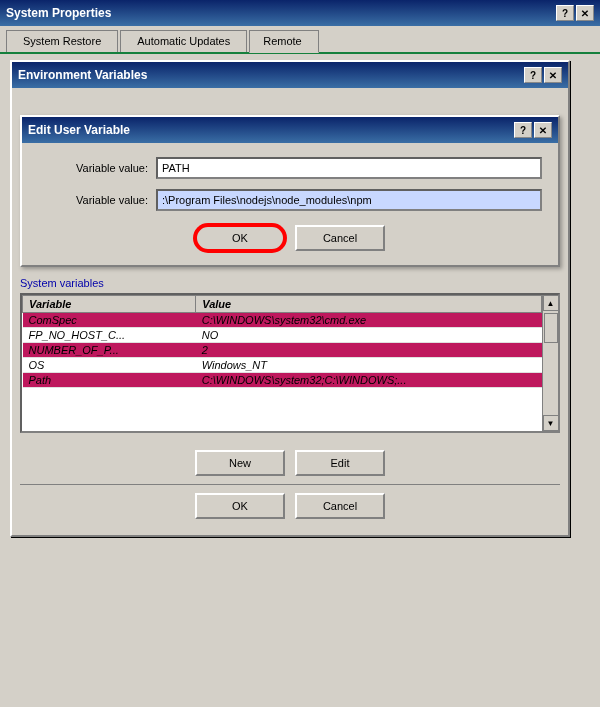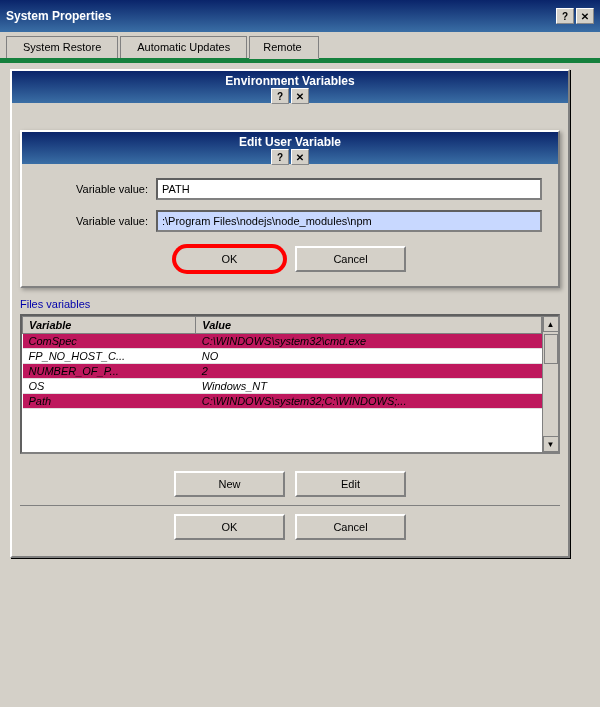--- a/index.html
+++ b/index.html
@@ -13,21 +13,21 @@
     }
 
     
     .title-bar {
       background: linear-gradient(to bottom, #0a246a, #3a6ea5);
       color: white;
       padding: 3px 6px;
       display: flex;
       align-items: center;
       justify-content: space-between;
-      height: 32px;
+      height: 26px;
     }
     .title-bar-text {
       font-weight: bold;
       font-size: 12px;
     }
     .title-bar-buttons {
       display: flex;
       gap: 2px;
     }
     .title-btn {
@@ -47,21 +47,21 @@
     }
     .title-btn.close-btn {
       background: #d4d0c8;
     }
 
     
     .tabs-bar {
       background: #d4d0c8;
       display: flex;
       padding: 4px 6px 0;
-      border-bottom: 5px solid #15803d;
+      border-bottom: 2px solid #15803d;
     }
     .tab {
       padding: 4px 16px;
       border: 1px solid #808080;
       border-bottom: none;
       background: #d4d0c8;
       cursor: pointer;
       font-size: 11px;
       margin-right: 2px;
       position: relative;
@@ -90,21 +90,20 @@
       border-bottom-color: #808080;
       border-right-color: #808080;
       position: absolute;
       top: 6px;
       left: 10px;
       width: 560px;
       box-shadow: 1px 1px 0 #000;
     }
     .env-dialog .title-bar {
       background: linear-gradient(to bottom, #0a246a, #3a6ea5);
-      flex-direction: column;
     }
     .env-dialog-content {
       padding: 8px;
     }
 
     
     .edit-dialog {
       background: #d4d0c8;
       border: 2px solid #ffffff;
       border-bottom-color: #808080;
@@ -144,21 +143,21 @@
       color: #000;
       font-size: 11px;
     }
     .edit-buttons {
       display: flex;
       justify-content: center;
       gap: 10px;
       margin-top: 14px;
     }
     .btn {
-      width: 111px;
+      width: 90px;
       height: 26px;
       background: #d4d0c8;
       border: 2px solid #ffffff;
       border-bottom-color: #808080;
       border-right-color: #808080;
       cursor: pointer;
       font-size: 11px;
       display: flex;
       align-items: center;
       justify-content: center;
@@ -313,21 +312,21 @@
             </div>
 
             <div class="edit-buttons">
               <button class="btn ok-btn-circled">OK</button>
               <button class="btn">Cancel</button>
             </div>
           </div>
         </div>
 
         <div>
-          <div class="section-label">Files variables</div>
+          <div class="section-label">System variables</div>
           <div class="table-wrapper">
             <div class="table-scroll-area">
               <table>
                 <thead>
                   <tr>
                     <th>Variable</th>
                     <th>Value</th>
                   </tr>
                 </thead>
                 <tbody>

